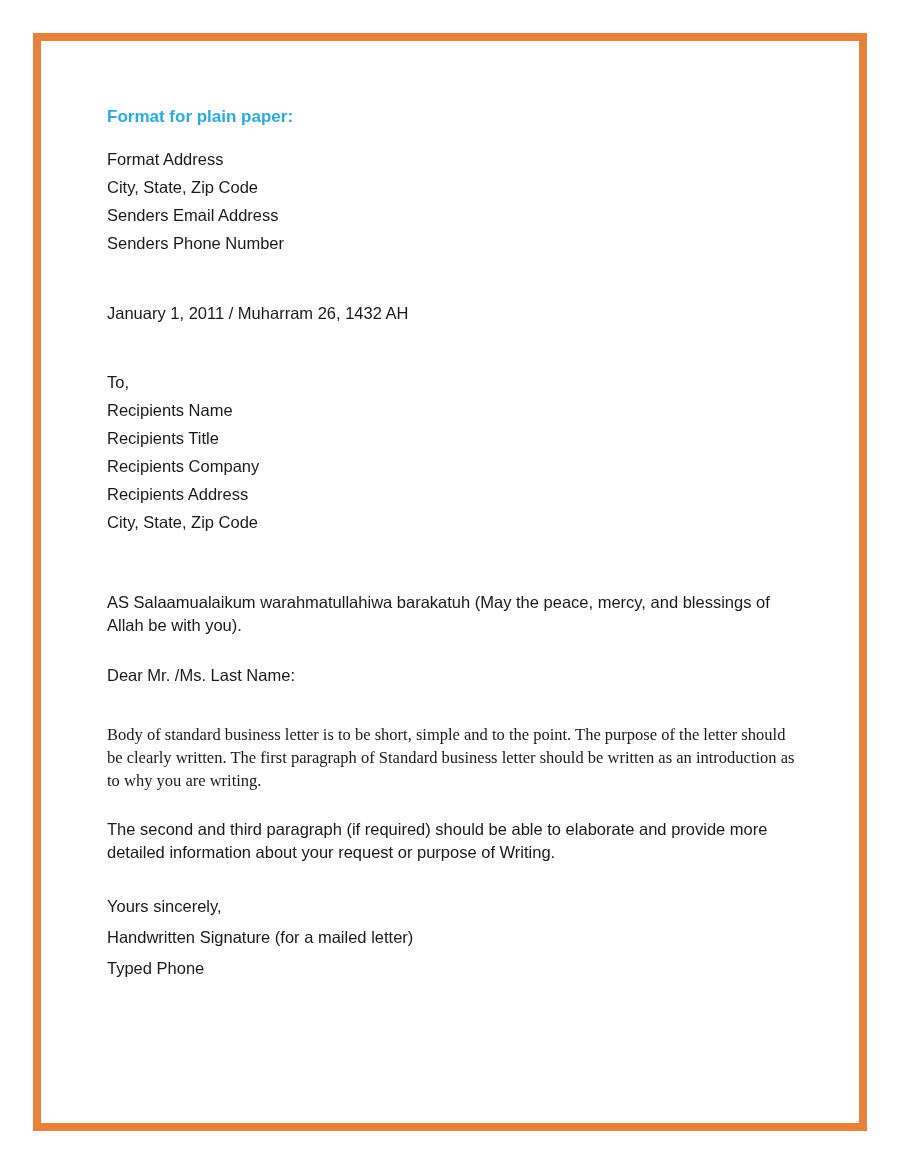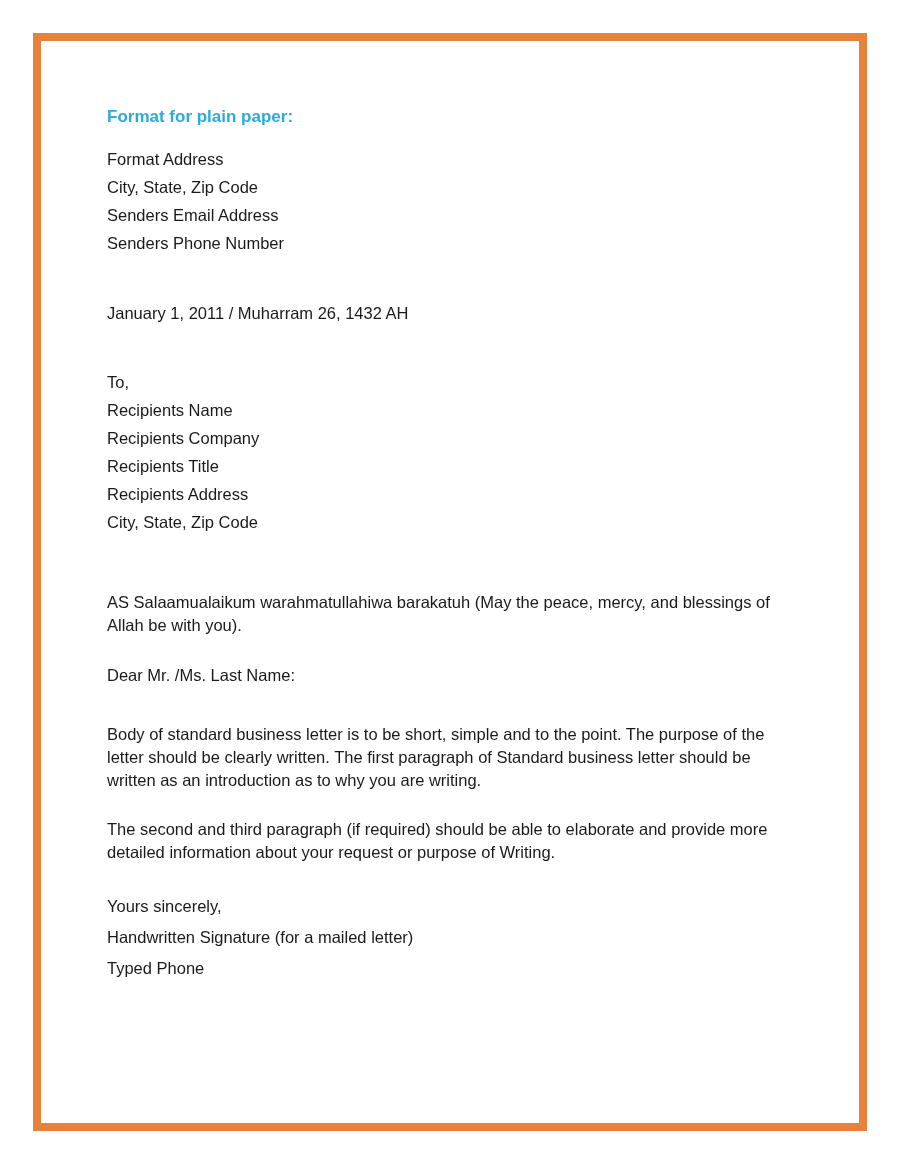--- a/index.html
+++ b/index.html
@@ -55,21 +55,21 @@
   }
   .salutation {
     margin-top: 55px;
     line-height: 23px;
     width: 690px;
   }
   .greeting {
     margin-top: 27px;
     line-height: 23px;
   }
-  .para-1 { margin-top: 36px; line-height: 23px; width: 695px; }
+  .para-1 { margin-top: 36px; line-height: 23px; width: 695px; font-family: Liberation Serif, serif; }
   .para-2 { margin-top: 26px; line-height: 23px; width: 695px; }
   .para-3 { margin-top: 29px; line-height: 23px; width: 695px; }
   .closing-block {
     margin-top: 28px;
   }
   .closing-line {
     line-height: 28px;
     margin-bottom: 3px;
   }
 </style>
@@ -89,22 +89,22 @@
       <div class="addr-line">City, State, Zip Code</div>
       <div class="addr-line">Senders Email Address</div>
       <div class="addr-line">Senders Phone Number</div>
     </div>
 
     <div class="date-line">January 1, 2011 / Muharram 26, 1432 AH</div>
 
     <div class="recipient-block">
       <div class="addr-line">To,</div>
       <div class="addr-line">Recipients Name</div>
+      <div class="addr-line">Recipients Title</div>
       <div class="addr-line">Recipients Company</div>
-      <div class="addr-line">Recipients Title</div>
       <div class="addr-line">Recipients Address</div>
       <div class="addr-line">City, State, Zip Code</div>
     </div>
 
     <div class="salutation">AS Salaamualaikum warahmatullahiwa barakatuh (May the peace, mercy, and blessings of Allah be with you).</div>
 
     <div class="greeting">Dear Mr. /Ms. Last Name:</div>
 
     <div class="para-1">Body of standard business letter is to be short, simple and to the point. The purpose of the letter should be clearly written. The first paragraph of Standard business letter should be written as an introduction as to why you are writing.</div>
 

